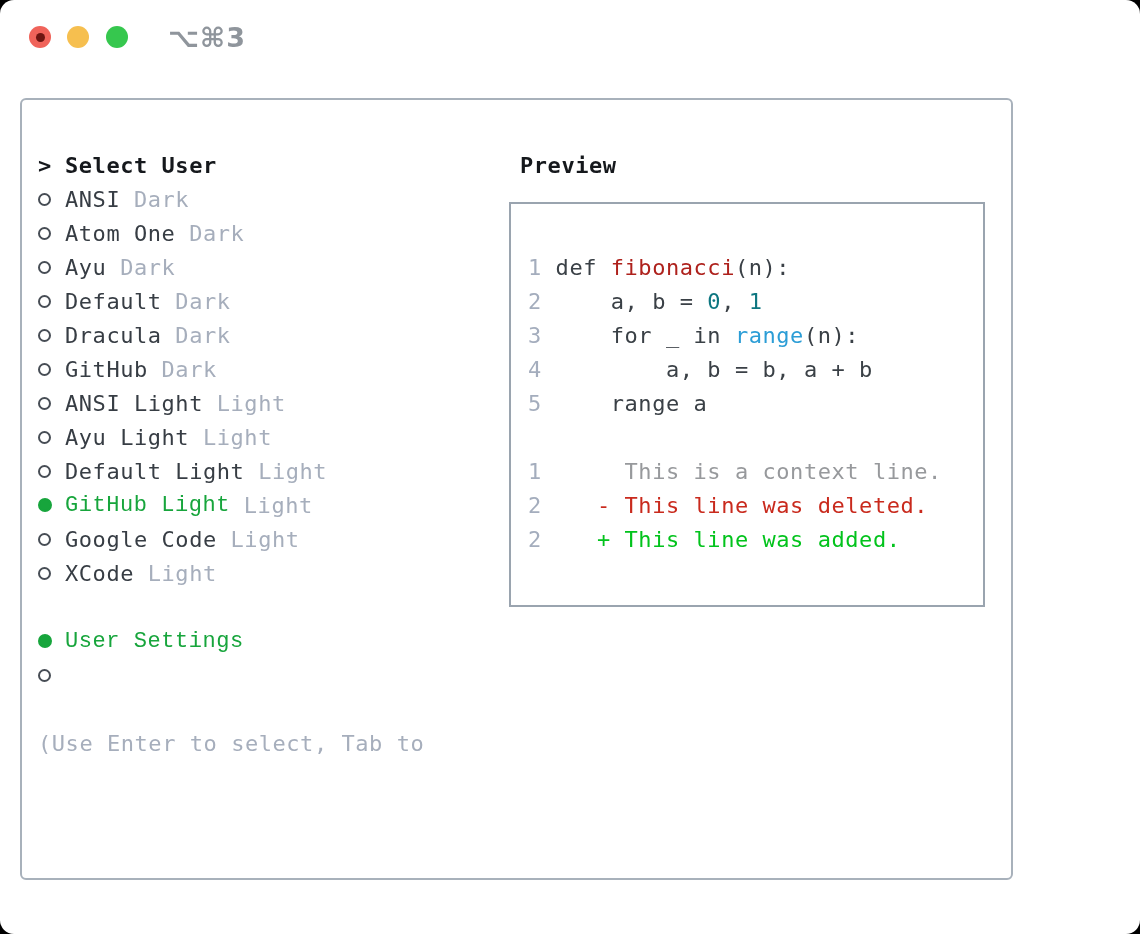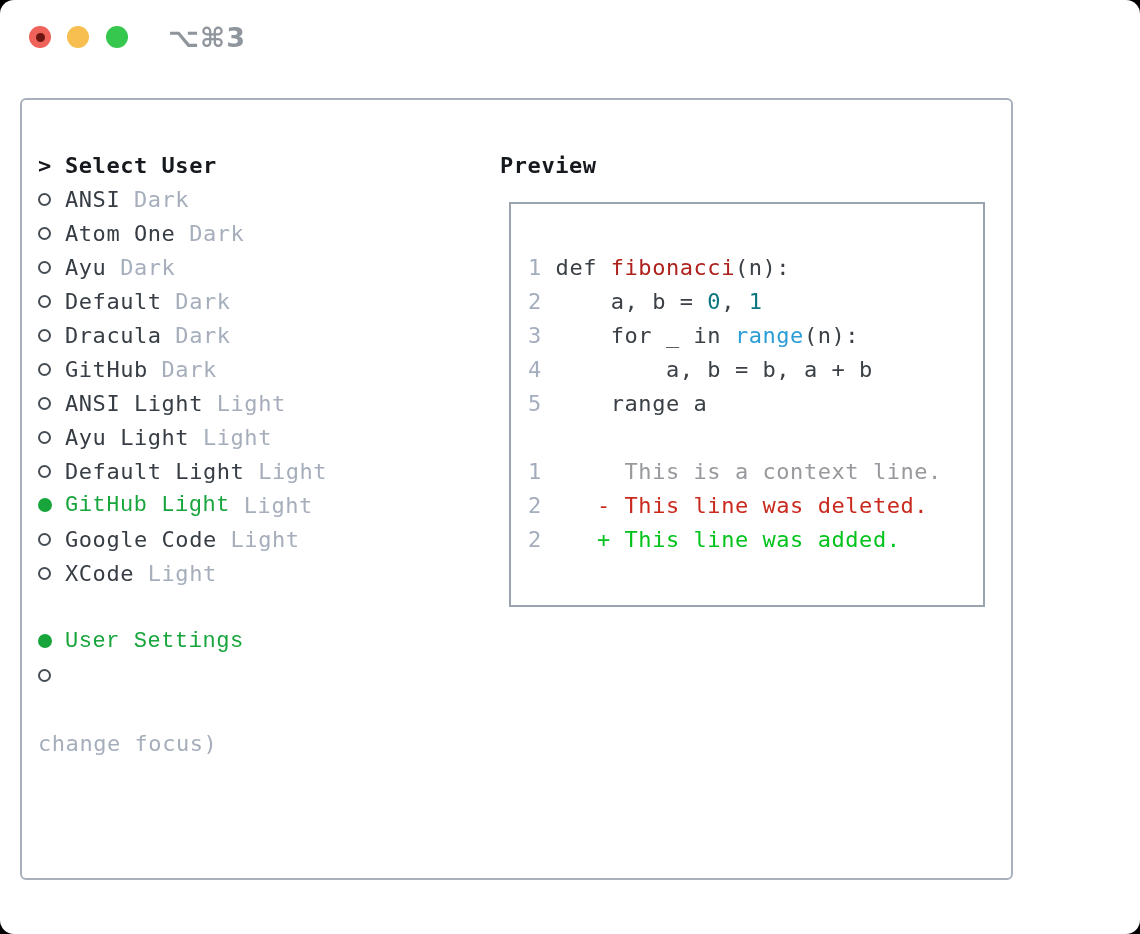--- a/index.html
+++ b/index.html
@@ -24,21 +24,21 @@
 
   .left-col{position:absolute;left:16px;top:48px;}
   .circle{width:13px;height:13px;border:2px solid var(--radio-ring);border-radius:50%;box-sizing:border-box;}
   .circle.sel{background:var(--accent-green);border-color:var(--accent-green);width:14px;height:14px;}
   .t-name{color:var(--text-dark);}
   .t-name.sel{color:var(--accent-green);font-family:Liberation Mono, monospace;}
   .t-variant{color:var(--muted-gray);}
   .hint-line{color:var(--muted-gray);}
 
   
-  .preview-title{position:absolute;left:478px;top:48px;}
+  .preview-title{position:absolute;left:498px;top:48px;}
   .preview-box{position:absolute;left:487px;top:102px;width:476px;height:405px;border:2px solid var(--preview-border);box-sizing:border-box;}
   .code{padding:47px 0 0 17px;}
   .code .row{height:33.9px;}
   .lineno{color:var(--line-number-gray);}
   .tk-code{color:var(--text-code);}
   .tk-function{color:var(--function-red);}
   .tk-builtin{color:var(--builtin-blue);}
   .tk-number{color:var(--number-teal);}
   .kind-context{color:var(--context-gray);text-align:right;}
   .kind-deleted{color:var(--diff-deleted);}
@@ -85,21 +85,21 @@
 
 
       <div id="apply-list">
           <div class="row"><span class="marker"><span class="circle sel"></span></span><span class="t-name sel">User Settings</span></div>
           <div class="row"><span class="marker"><span class="circle"></span></span></div>
         </div>
 
       <div class="row"></div>
 
       <div>
-        <div class="row hint-line">change focus)</div>
+        <div class="row hint-line">(Use Enter to select, Tab to</div>
       </div>
     </div>
 
     <div class="row preview-title">
       <span class="h">Preview</span>
     </div>
 
     <div class="preview-box">
       <div class="code" id="code">
           <div class="row"><span class="lineno">1</span><span class="tk-code"> </span><span class="tk-code">def </span><span class="tk-function">fibonacci</span><span class="tk-code">(n):</span></div>

